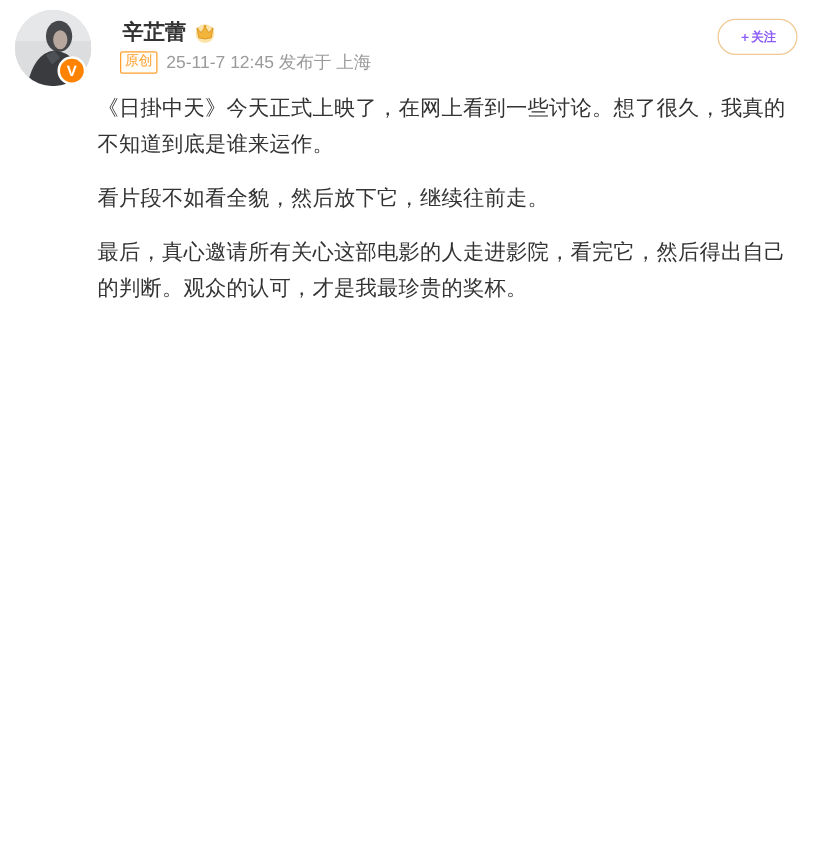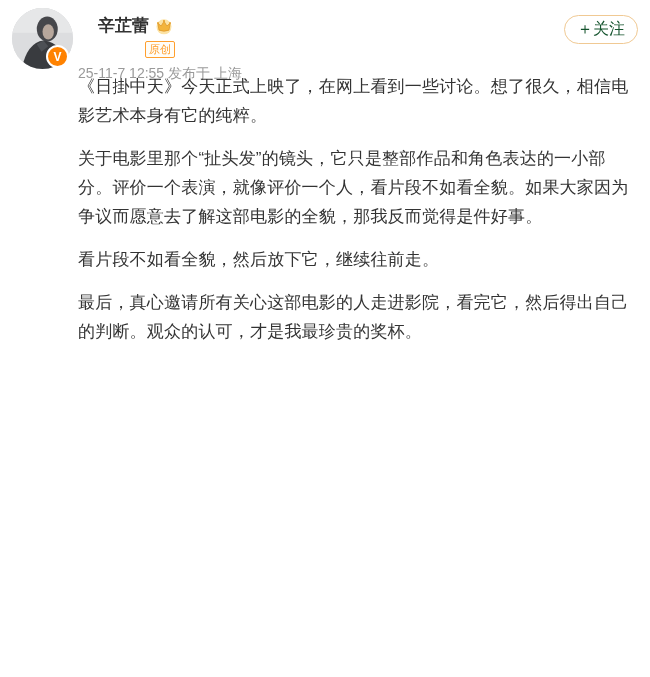--- a/index.html
+++ b/index.html
@@ -38,46 +38,47 @@
   .name-row {
     position: absolute; left: 78px; top: 14px;
     display: flex; align-items: center; gap: 5px; margin-left: 20px;
   }
   .username {
     font-size: 17px; font-weight: 700; color: #333333;
     cursor: pointer;
   }
   .crown-icon { width: 20px; height: 20px; display: inline-block; }
   .meta-row {
-    position: absolute; left: 78px; top: 41px;
-    display: flex; align-items: center; gap: 7px; flex-direction: column;
+    position: absolute; left: 96px; top: 41px;
+    display: flex; gap: 7px;
   }
   .original-badge {
     border: 1px solid #ff9f2e;
     color: #ff9f2e;
     font-size: 11px;
     line-height: 15px;
     padding: 0 3px;
     border-radius: 2px;
     background: #fffdf8;
   }
   .timestamp {
     color: #9a9a9a; font-size: 14px; cursor: pointer;
   }
   .follow-btn {
     position: absolute; right: 12px; top: 15px;
     min-width: 64px; height: 29px;
     padding: 0 12px;
     border: 1px solid #f0c993;
     border-radius: 15px;
     background: #ffffff;
-    color: #14532d;
-    font-size: 16px;
+    color: #8b5cf6;
+    font-size: 10px;
     display: flex; align-items: center; justify-content: center;
     cursor: pointer;
+    font-weight: bold;
   }
   
   .post-text {
     position: absolute; left: 78px; top: 72px;
     width: 560px;
     font-size: 17px;
     line-height: 29px;
     color: #333333;
     letter-spacing: 0.2px;
   }
@@ -109,25 +110,24 @@
         <path d="M4.5 8.5 L8.5 12 L12 6.5 L15.5 12 L19.5 8.5 L18 17 Q12 19.5 6 17 Z" fill="#f3b43c" stroke="#d98f1f" stroke-width="0.8"></path>
         <circle cx="12" cy="6" r="1.3" fill="#e7a22c"></circle>
         <circle cx="4.8" cy="8.3" r="1.1" fill="#e7a22c"></circle>
         <circle cx="19.2" cy="8.3" r="1.1" fill="#e7a22c"></circle>
       </svg>
     </span>
   </div>
 
   <div class="meta-row">
     <span class="original-badge">原创</span>
-    <span class="timestamp">25-11-7 12:55 发布于 上海</span>
+    <span class="timestamp">25-11-7 12:45 发布于 上海</span>
   </div>
 
   <button class="follow-btn">＋关注</button>
 
   <div class="post-text">
-      <p>《日掛中天》今天正式上映了，在网上看到一些讨论。想了很久，相信电影艺术本身有它的纯粹。</p>
-      <p>关于电影里那个“扯头发”的镜头，它只是整部作品和角色表达的一小部分。评价一个表演，就像评价一个人，看片段不如看全貌。如果大家因为争议而愿意去了解这部电影的全貌，那我反而觉得是件好事。</p>
+      <p>《日掛中天》今天正式上映了，在网上看到一些讨论。想了很久，我真的不知道到底是谁来运作。</p>
       <p>看片段不如看全貌，然后放下它，继续往前走。</p>
       <p>最后，真心邀请所有关心这部电影的人走进影院，看完它，然后得出自己的判断。观众的认可，才是我最珍贵的奖杯。</p>
     </div>
 
 </div>
 
 </body></html>

